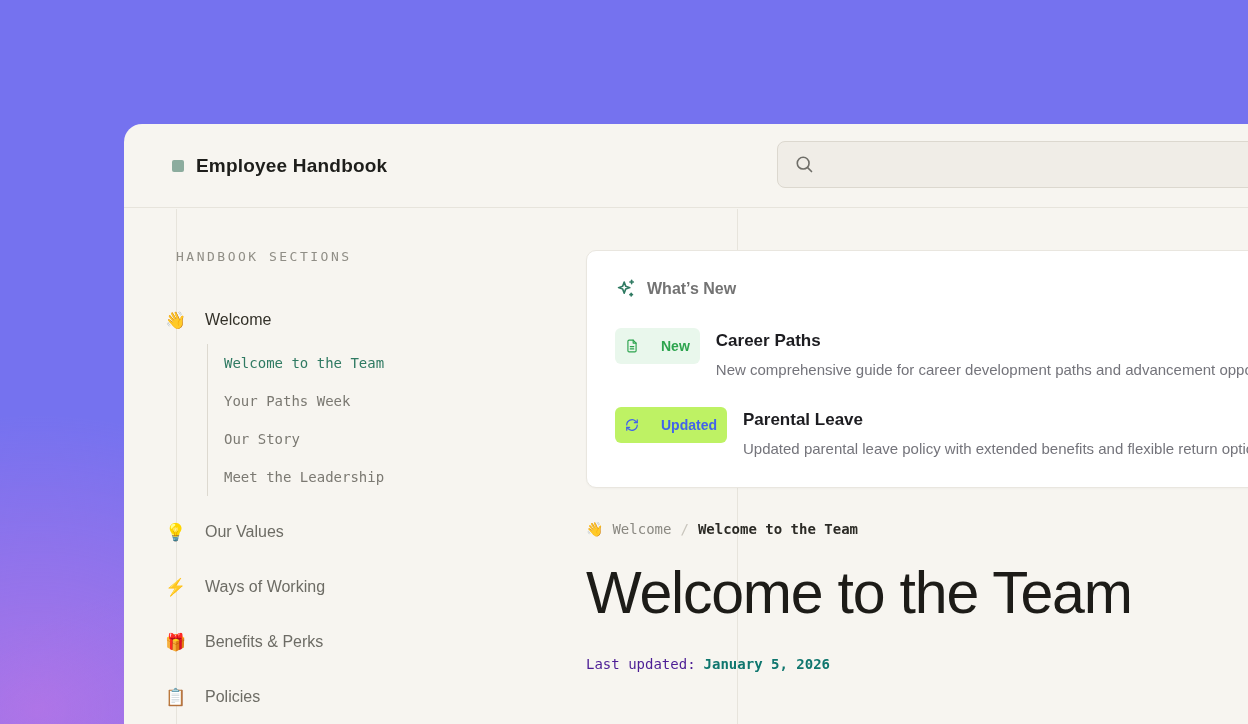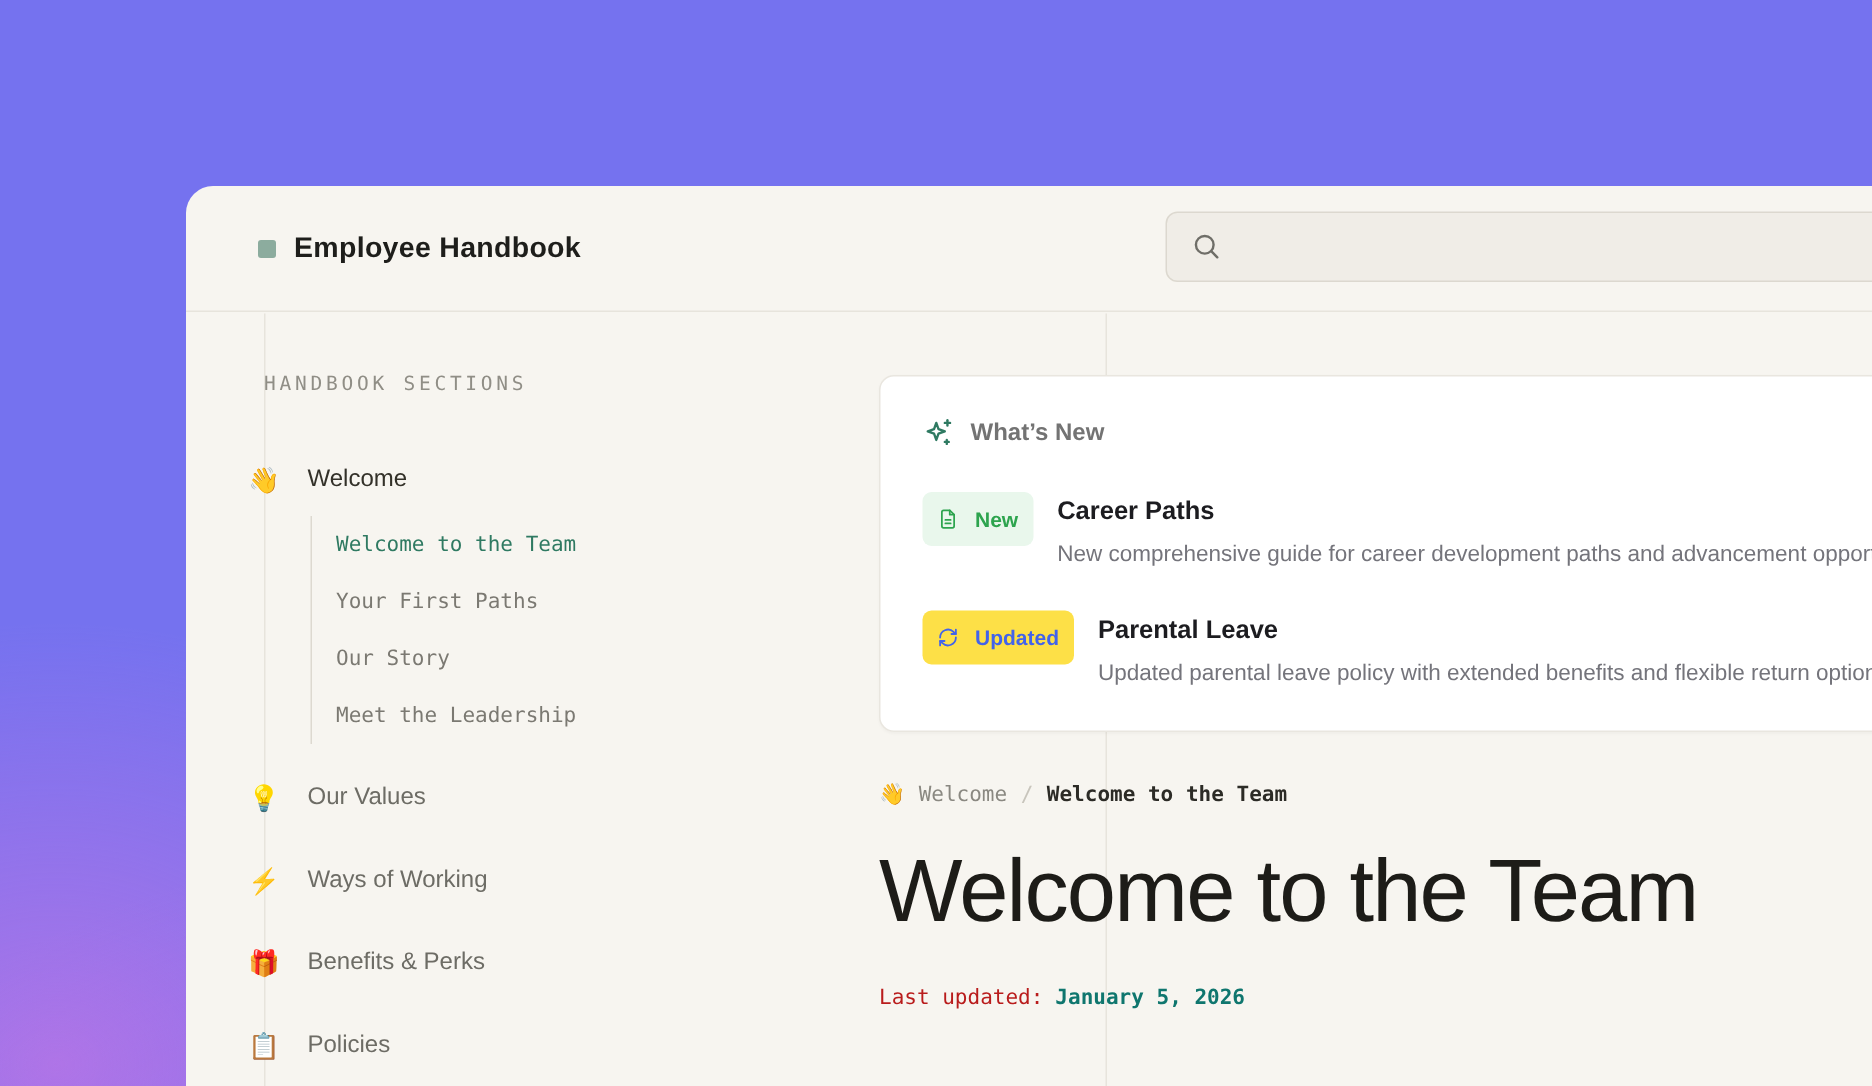--- a/index.html
+++ b/index.html
@@ -63,40 +63,40 @@
 
   .whatsnew-card {
     margin-top:41px; width:800px; background:#ffffff;
     border:1px solid #e9e6df; border-radius:10px; padding:27px 28px 30px 28px;
     box-shadow:0 1px 2px rgba(40,40,30,.03); overflow:hidden;
   }
   .wn-head { display:flex; align-items:center; gap:11px; }
   .wn-title { font-size:16px; font-weight:700; color:#737373; }
   .wn-item { display:flex; align-items:flex-start; gap:16px; margin-top:29px; cursor:pointer; }
   .badge {
-    display:inline-flex; align-items:center; gap:11px; height:36px; padding:0 10px;
+    display:inline-flex; align-items:center; gap:22px; height:36px; padding:0 10px;
     border-radius:6px; font-size:14px; font-weight:600; white-space:nowrap; flex:0 0 auto;
   }
   .badge.new { color:#2da44e; background:#e9f7ec; }
-  .badge.updated { color:#4263eb; background:#fde047; }
+  .badge.updated { color:#4263eb; background:#bef264; }
   .wn-item-title { font-size:17px; font-weight:600; color:#1c1c20; line-height:26px; }
   .wn-item-desc { font-size:15px; color:#74747b; margin-top:7px; white-space:nowrap; }
 
   .breadcrumb { margin-top:33px; display:flex; align-items:center; gap:9px;
     font-family:"DejaVu Sans Mono", monospace; font-size:14px; }
   .crumb-emoji { font-size:14px; }
   .crumb-section { color:#8a8881; cursor:pointer; }
   .crumb-sep { color:#c8c5bc; }
   .crumb-page { color:#2c2b26; font-weight:700; }
 
   .page-title { margin-top:22px; font-size:59px; font-weight:500; color:#1d1c18;
     letter-spacing:-1.2px; white-space:nowrap; }
 
   .last-updated { margin-top:29px; font-family:"DejaVu Sans Mono", monospace; font-size:14px; }
-  .lu-label { color:#b91c1c; }
+  .lu-label { color:#4c1d95; }
   .lu-value { color:#0f766e; font-weight:700; margin-left:8px; }
 
   svg { display:block; }
 </style>
 </head>
 <body>
 
 <div class="page-card">
 
   <div class="header">
@@ -118,21 +118,21 @@
   <div class="sidebar">
     <div class="section-label mono">HANDBOOK SECTIONS</div>
     <div class="nav">
 
       <div class="nav-item active">
         <span class="nav-icon">👋</span>
         <span class="nav-label">Welcome</span>
       </div>
       <ul class="sub-list">
         <li class="sub-item active">Welcome to the Team</li>
-        <li class="sub-item">Your First Paths</li>
+        <li class="sub-item">Your Paths Week</li>
         <li class="sub-item">Our Story</li>
         <li class="sub-item">Meet the Leadership</li>
       </ul>
 
       <div class="nav-item">
         <span class="nav-icon">💡</span>
         <span class="nav-label">Our Values</span>
       </div>
       <div class="nav-item">
         <span class="nav-icon">⚡</span>

